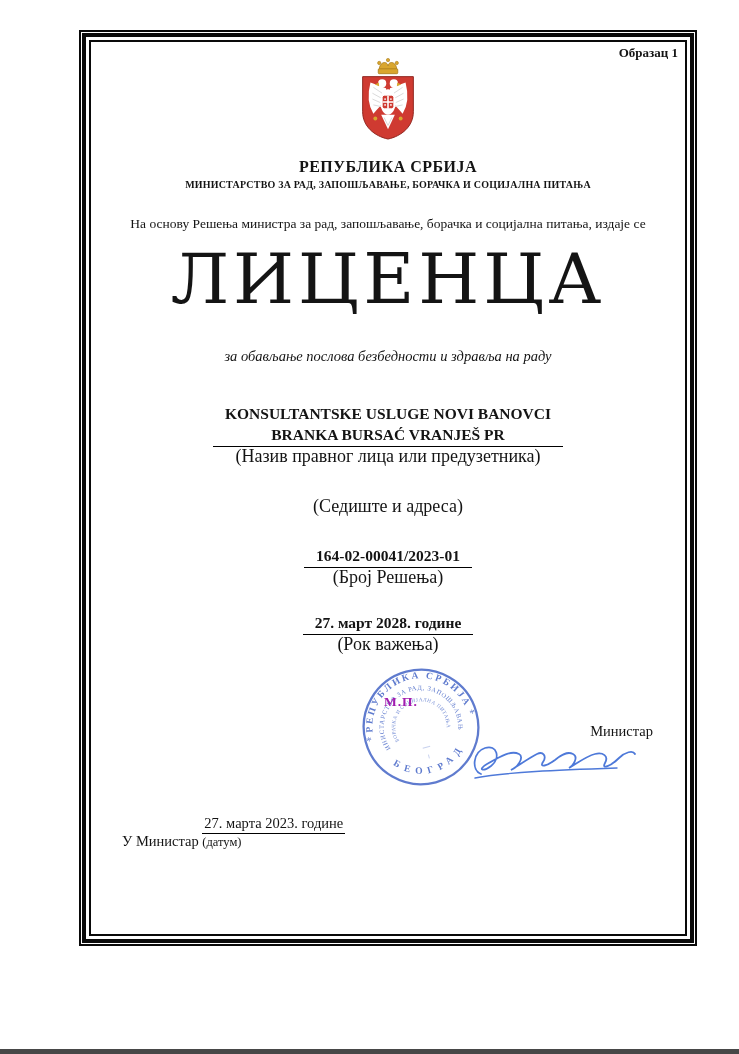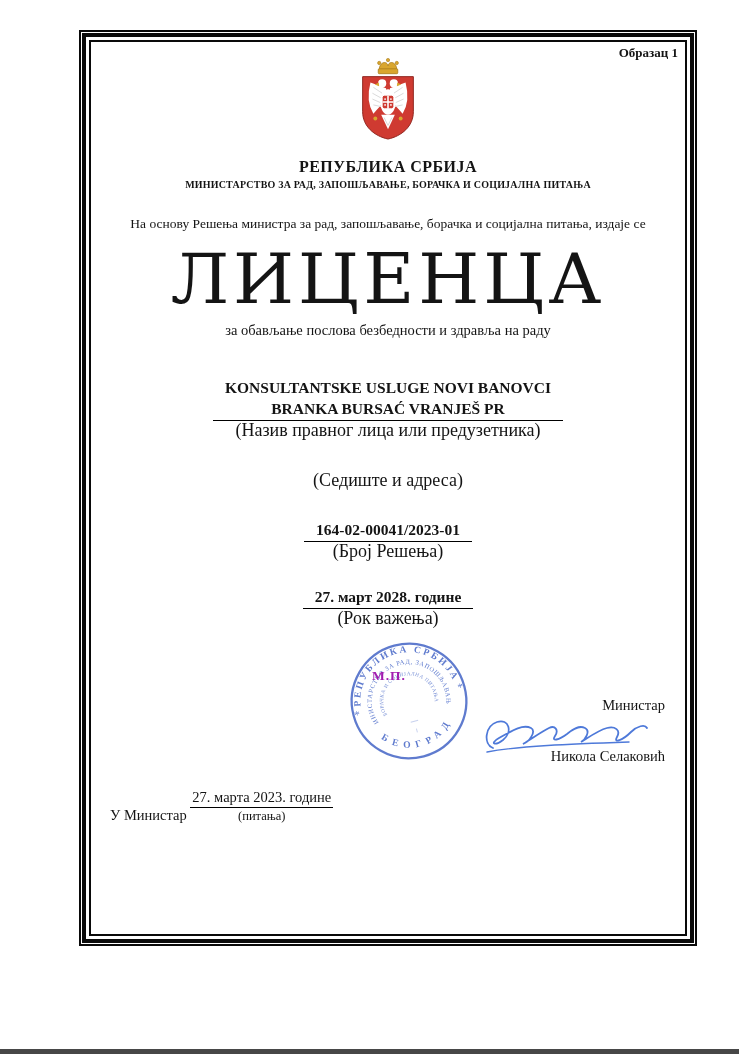--- a/index.html
+++ b/index.html
@@ -18,21 +18,21 @@
     color:var(--ink);
     font-family:"Liberation Serif", serif;
     overflow:hidden;
   }
   .document{
     position:absolute; left:79px; top:30px; width:618px; height:916px;
   }
   .frame-outer{border:2px solid #0a0a0a; padding:1px; height:100%;}
   .frame-mid{border:4px solid #0a0a0a; padding:3px; height:100%;}
   .frame-inner{border:2px solid #0a0a0a; height:100%; position:relative;}
-  .content{position:relative; height:100%; text-align:center; padding:0 10px;}
+  .content{position:relative; height:100%; text-align:center; padding:0 22px;}
 
   .form-label{
     position:absolute; top:3px; right:7px;
     font-weight:bold; font-size:13px;
   }
   .arms-wrap{padding-top:15px; line-height:0;}
   .republic{
     margin-top:13px; font-weight:bold; font-size:16px; letter-spacing:.5px;
   }
   .ministry{
@@ -43,21 +43,21 @@
   }
   .license-title{
     margin-top:4px;
     font-family:"DejaVu Serif","Liberation Serif",serif;
     font-size:70px;
     line-height:86px;
     letter-spacing:4px;
     font-weight:500;
   }
   .license-subtitle{
-    font-size:14.5px;
+    margin-top:26px; font-size:14.5px;font-style:italic;
   }
 
   .field{margin-top:0;}
   .field-company{margin-top:38px;}
   .field-address{margin-top:33px;}
   .field-number{margin-top:30px;}
   .field-valid{margin-top:26px;}
   .field-value{
     display:inline-block;
     font-weight:bold; font-size:15.5px; line-height:21px;
@@ -87,21 +87,21 @@
   .minister-role{font-size:14.5px;}
   .signature-ink{
     display:block; margin:-4px auto -10px auto;
     color:var(--sig-blue); opacity:.92;
   }
   .minister-name{font-size:14.5px;}
 
   .footer-line{
     margin-top:2px; text-align:left; padding-left:9px; font-size:14.5px;
   }
-  .footer-date-wrap{display:inline-block; text-align:center;}
+  .footer-date-wrap{display:inline-block; }
   .footer-date{
     display:inline-block; border-bottom:1px solid #000; padding:0 2px 1px 2px;
   }
   .footer-caption{font-size:12.5px; line-height:17px;}
 
   .bottom-bar{
     position:absolute; left:0; bottom:0; width:739px; height:5px;
     background:var(--bar-gray);
   }
 </style>
@@ -217,29 +217,28 @@
             <div class="minister">
               <div class="minister-role">Министар</div>
               <svg class="signature-ink" width="172" height="48" viewBox="0 0 172 48">
                 <path d="M14,38 C4,34 6,16 18,12 C30,8 34,22 24,30 C16,36 10,34 20,28
                          C34,20 44,14 52,18 C58,21 50,32 44,34 C54,28 62,22 70,18
                          C76,15 80,20 76,26 C72,32 80,30 88,24 C94,19 100,15 106,18
                          C112,21 106,30 102,32 C110,27 120,20 128,18 C136,16 142,20 138,27
                          C134,34 144,30 152,22 C158,16 166,14 168,18" fill="none" stroke="currentColor" stroke-width="1.8" stroke-linecap="round"></path>
                 <path d="M8,42 C40,36 90,34 150,32" fill="none" stroke="currentColor" stroke-width="1.4" stroke-linecap="round"></path>
               </svg>
-              <div class="minister-name">Никола Селаковић</div>
             </div>
           </div>
 
           <div class="footer-line">
             <span>У Министар</span>
             <span class="footer-date-wrap">
               <span class="footer-date">27. марта 2023. године</span>
-              <div class="footer-caption">(питања)</div>
+              <div class="footer-caption">(датум)</div>
             </span>
           </div>
 
         </div>
       </div>
     </div>
   </div>
 </div>
 
 <div class="bottom-bar"></div>

